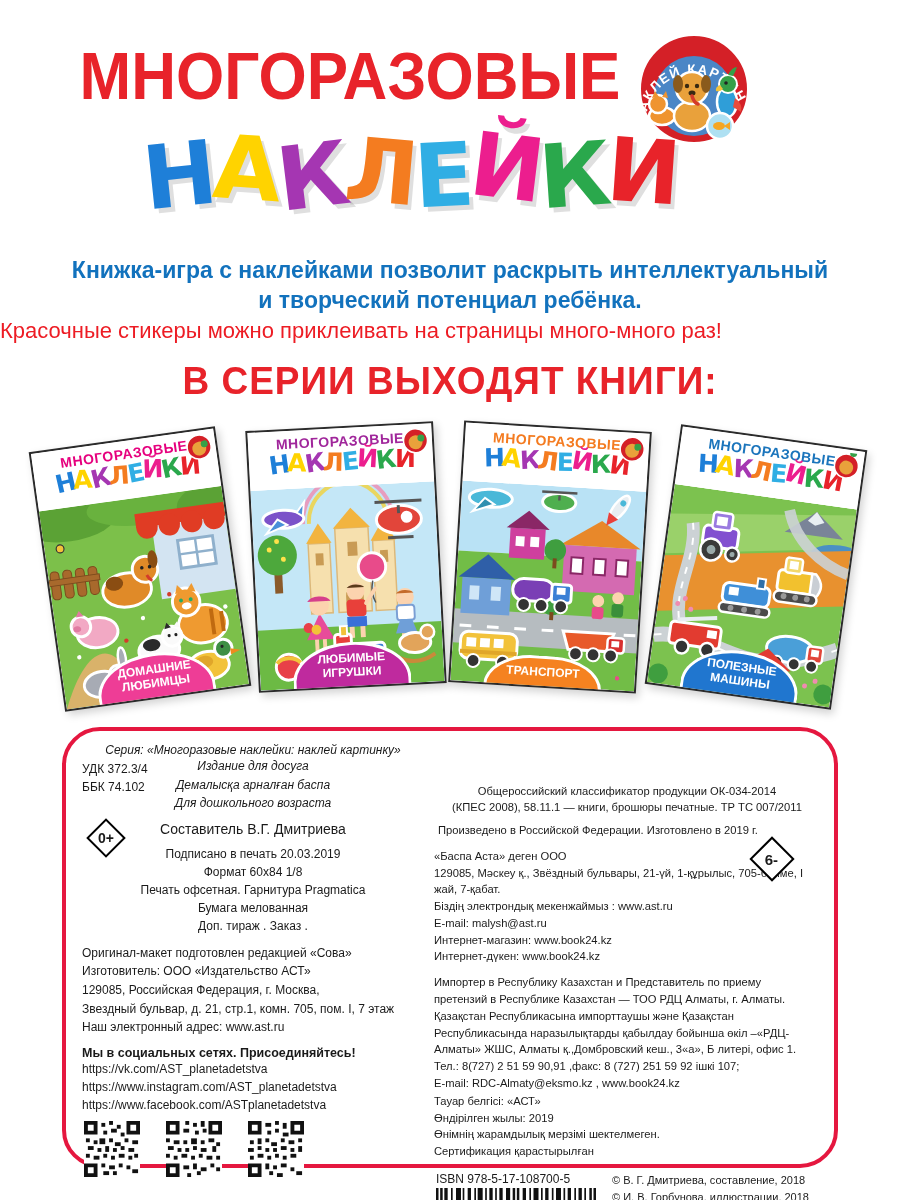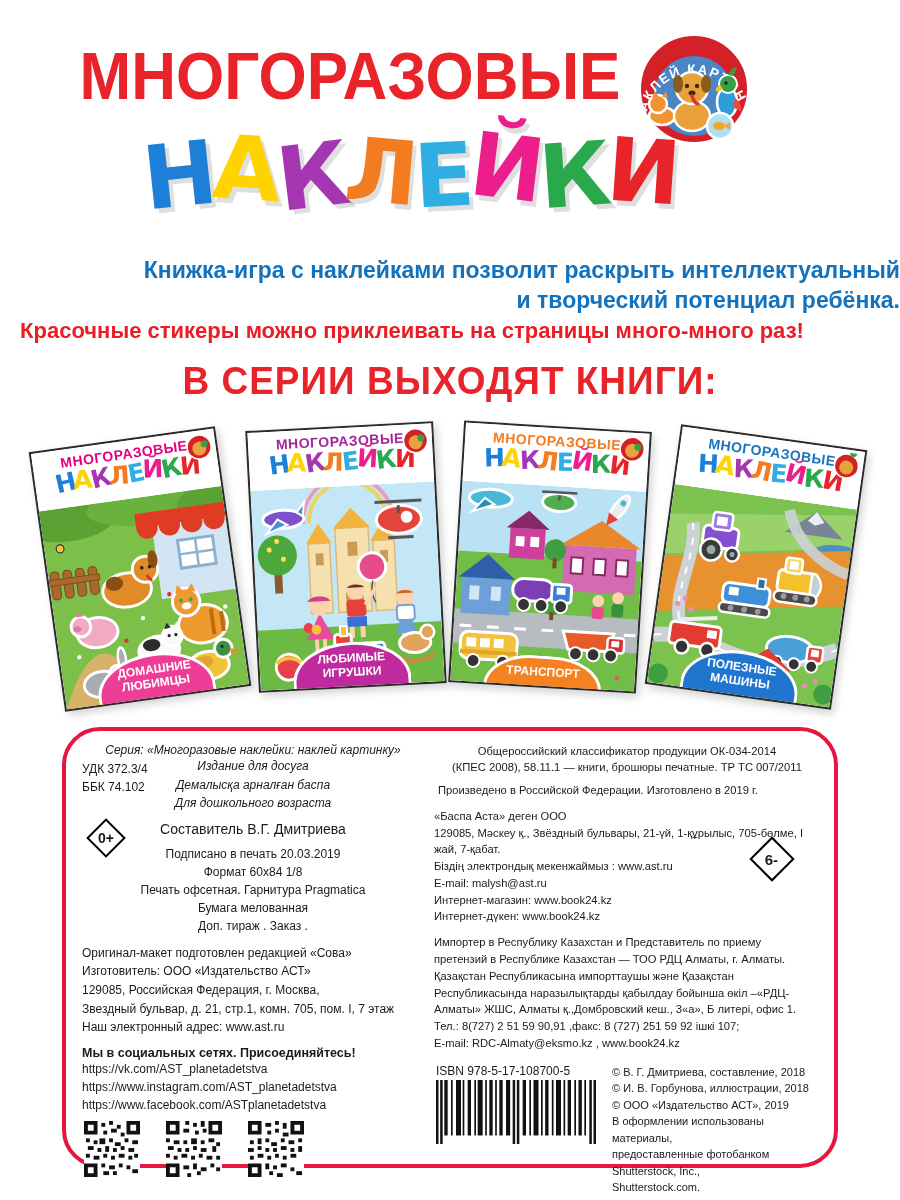--- a/index.html
+++ b/index.html
@@ -16,24 +16,24 @@
   .rainbow span { display:inline-block; }
   .rainbow span:nth-child(8n+1){ transform:rotate(-6deg) translateY(2px); }
   .rainbow span:nth-child(8n+2){ transform:rotate(4deg) translateY(-5px); }
   .rainbow span:nth-child(8n+3){ transform:rotate(-7deg) translateY(3px); }
   .rainbow span:nth-child(8n+4){ transform:rotate(5deg) translateY(-2px); }
   .rainbow span:nth-child(8n+5){ transform:rotate(-3deg) translateY(2px); }
   .rainbow span:nth-child(8n+6){ transform:rotate(7deg) translateY(-6px); }
   .rainbow span:nth-child(8n+7){ transform:rotate(-4deg) translateY(2px); }
   .rainbow span:nth-child(8n+8){ transform:rotate(4deg) translateY(-2px); }
 
-  .intro-blue { position:absolute; top:256px; left:0; width:900px; text-align:right;
+  .intro-blue { position:absolute; top:256px; left:0; width:900px; text-align:center;
     font-size:23px; font-weight:bold; color:#1272bd; line-height:1.3; white-space:pre-line; }
-  .intro-red { position:absolute; top:318px; left:0; width:824px; text-align:center;
-    font-size:22px; font-weight:bold; color:#ed1c24; }
+  .intro-red { position:absolute; top:318px; left:0; width:824px; 
+    font-size:22px; font-weight:normal; color:#ed1c24; }
   .series-heading { position:absolute; top:360px; left:0; width:900px; text-align:center;
     font-size:37px; font-weight:800; color:#e8232a; letter-spacing:1px; transform:scaleY(1.05); }
 
   
   .books { position:absolute; top:420px; left:0; width:900px; height:300px; }
   .book { position:absolute; width:188px; height:262px; background:#fff; border:2px solid #2b2b2b;
     box-shadow:3px 4px 8px rgba(0,0,0,.18); overflow:hidden; }
   .book1 { left:46px;  top:18px; transform:rotate(-8deg);  z-index:1; }
   .book2 { left:252px; top:6px;  transform:rotate(-3deg);  z-index:2; }
   .book3 { left:456px; top:6px;  transform:rotate(3.5deg); z-index:2; }
@@ -76,21 +76,21 @@
   .age0 span { font-size:14px; }
   .book-name { text-align:center; font-size:20px; font-weight:bold; }
   .compiler { text-align:center; font-size:14px; margin-top:1px; }
   .print-lines { text-align:center; line-height:1.5; margin-top:8px; }
   .maker-lines { text-align:left; line-height:1.55; margin-top:9px; }
   .social-heading { font-weight:bold; font-size:12.5px; margin-top:9px; }
   .social-links div { line-height:1.5; }
   .qr-row { display:flex; gap:26px; margin-top:7px; margin-left:2px; }
   .qr-row svg { width:56px; height:56px; }
 
-  .classifier { text-align:center; line-height:1.45; }
+  .classifier { text-align:center; line-height:1.45;margin-top:40px; }
   .produced { margin-top:7px; margin-left:4px; line-height:1.45; }
   .publisher { margin-top:9px; line-height:1.5; }
   .age6 { position:absolute; right:32px; top:100px; width:32px; height:32px; }
   .age6 span { font-size:15px; }
   .importer { margin-top:9px; line-height:1.5; }
   .trademark { margin-top:1px; line-height:1.5; }
   .bottom-row { display:flex; margin-top:12px; align-items:flex-start; }
   .barcode-block { width:168px; margin-left:2px; }
   .isbn-top { font-size:12px; margin-bottom:2px; }
   .barcode-svg { width:160px; height:64px; display:block; }
@@ -697,20 +697,24 @@
       <div class="diamond age6">
           <span>6-</span>
         </div>
       <div class="importer lines">Импортер в Республику Казахстан  и Представитель по приему
 претензий в Республике Казахстан — ТОО РДЦ Алматы, г. Алматы.
 Қазақстан Республикасына импорттаушы және Қазақстан
 Республикасында наразылықтарды қабылдау бойынша өкіл –«РДЦ-
 Алматы» ЖШС, Алматы қ.,Домбровский кеш., 3«а», Б литері, офис 1.
 Тел.: 8(727) 2 51 59 90,91 ,факс: 8 (727) 251 59 92 ішкі 107;
 E-mail: RDC-Almaty@eksmo.kz , www.book24.kz</div>
+      <div class="trademark lines">Тауар белгісі: «АСТ»
+Өндірілген жылы: 2019
+Өнімнің жарамдылық мерзімі шектелмеген.
+Сертификация қарастырылған</div>
 
       <div class="bottom-row">
         <div class="barcode-block">
           <div class="isbn-top">ISBN  978-5-17-108700-5</div>
           <svg class="barcode-svg" viewBox="0 0 96 60" preserveAspectRatio="none">
             <g fill="#111">
               <rect x="0" width="1.5" height="60"></rect>
                 <rect x="2.5" width="1.5" height="60"></rect>
               <rect x="5" width="2" height="52"></rect>
                 <rect x="9" width="1" height="52"></rect>

